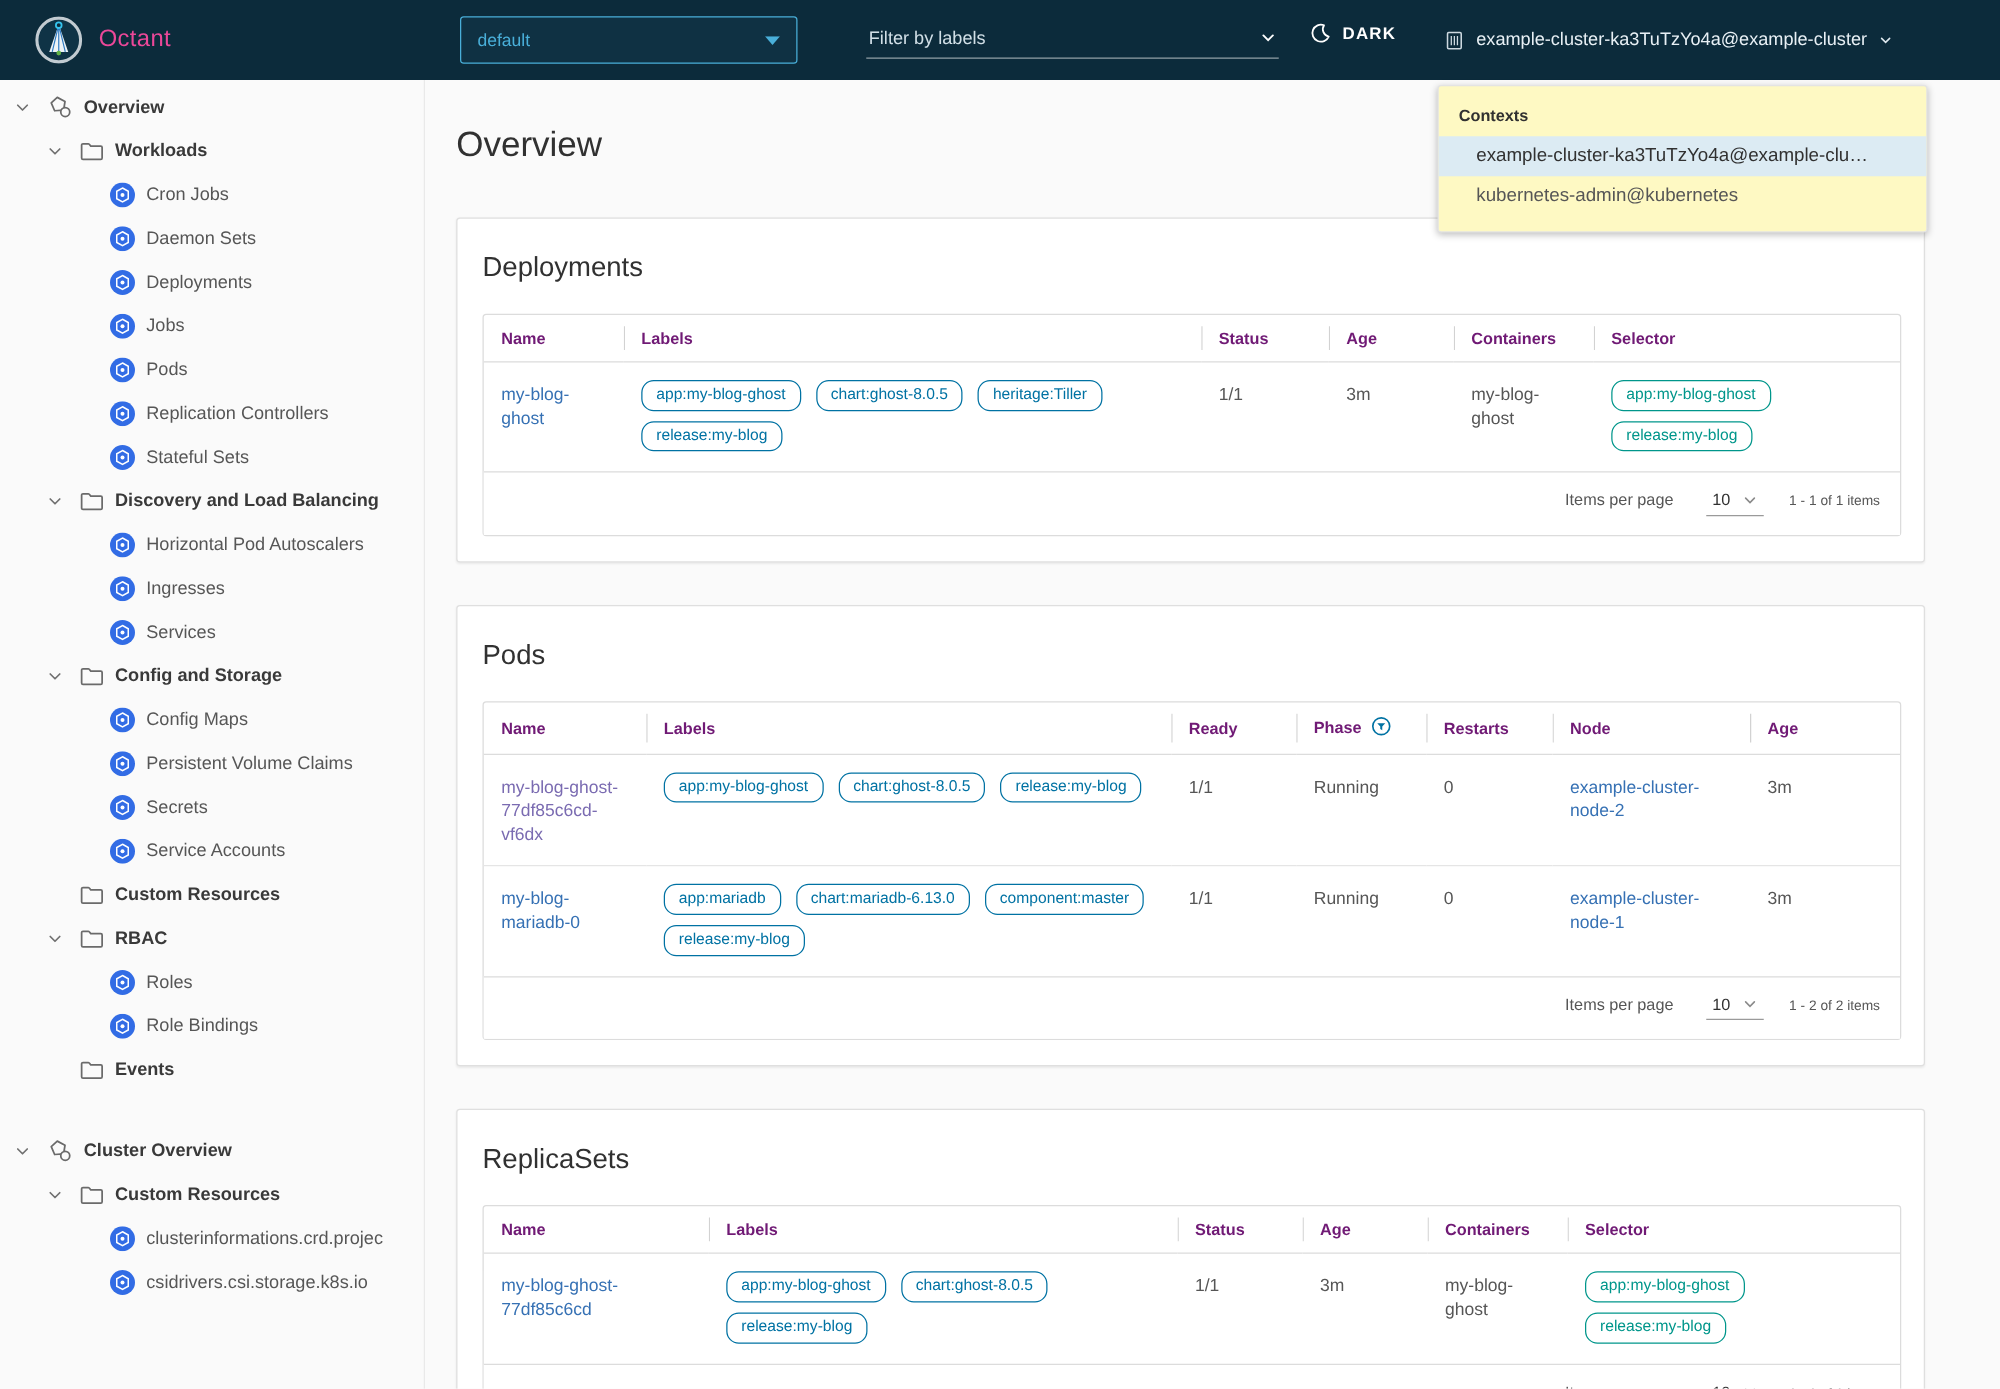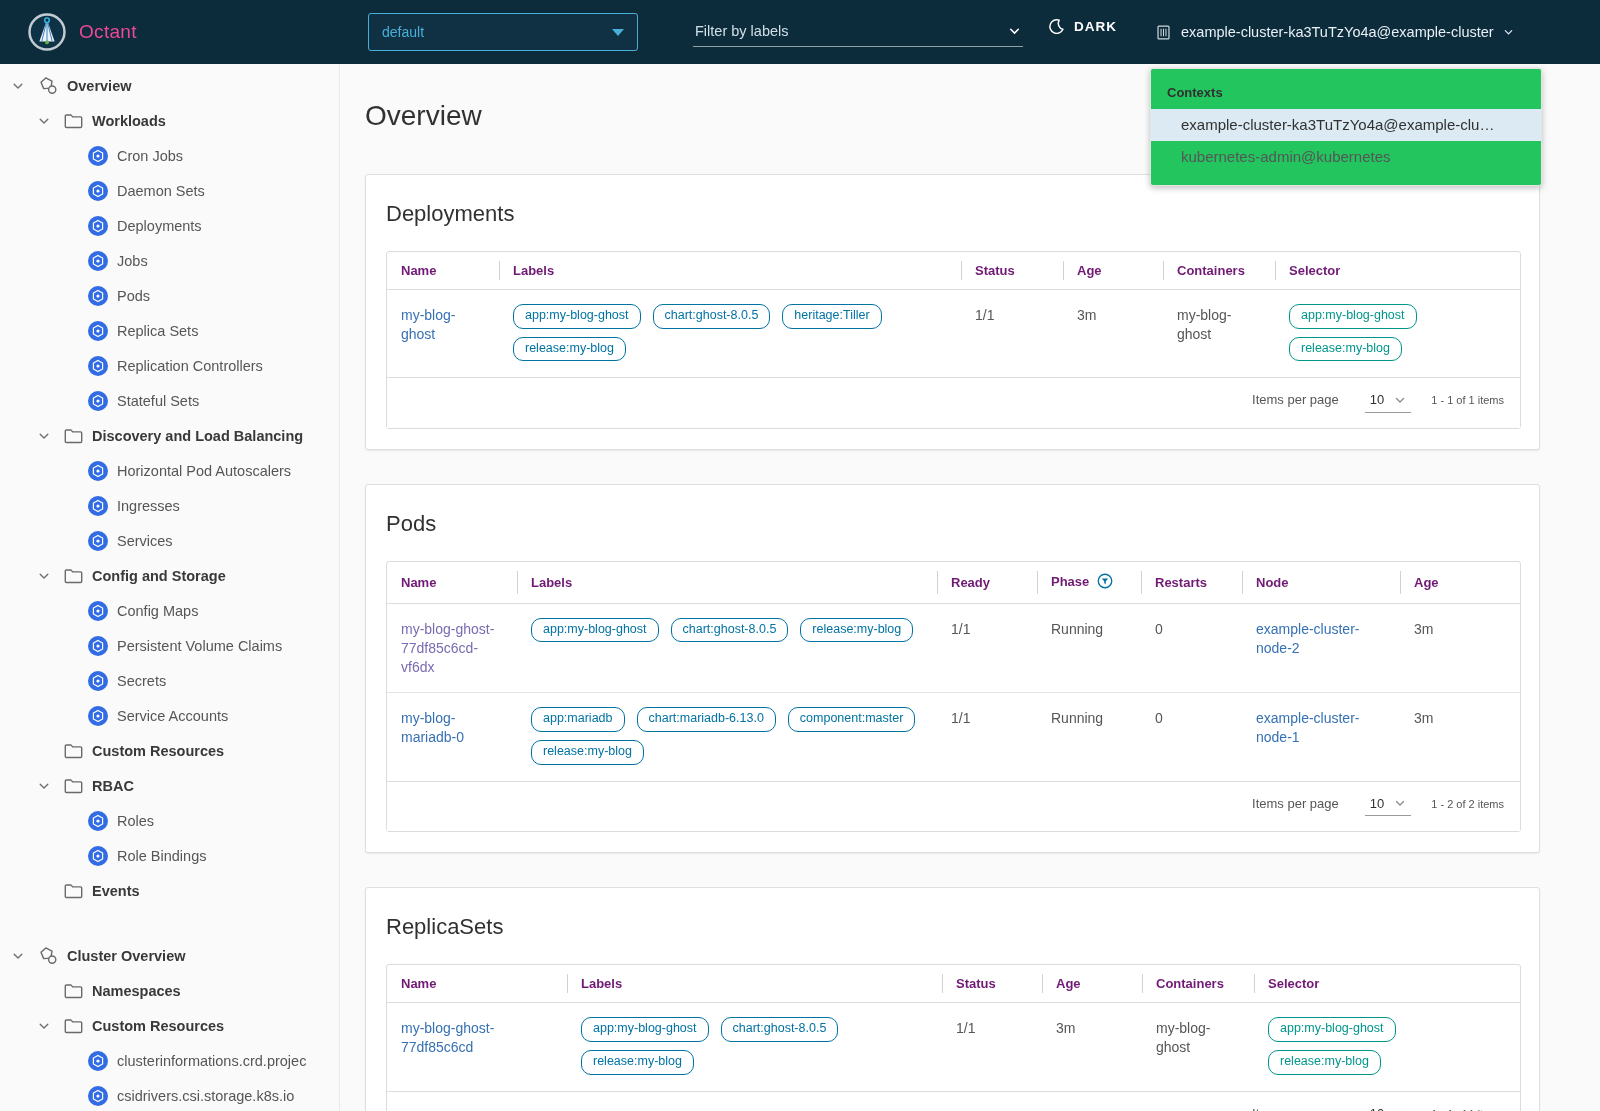--- a/index.html
+++ b/index.html
@@ -35,21 +35,21 @@
     position:absolute; left:1048px; top:0; height:52px; display:flex; align-items:center;
     gap:9px; color:#ffffff; font-size:13.5px; font-weight:700; letter-spacing:1px; cursor:pointer;
   }
   .context-switcher {
     position:absolute; left:1155px; top:0; height:64px; display:flex; align-items:center;
     gap:9px; color:#e8f0f5; font-size:14.5px; cursor:pointer; max-width:400px;
   }
   .context-switcher .ctx-label { white-space:nowrap; }
   
   .context-menu {
-    position:absolute; top:68px; left:1150px; width:392px; background:#22c55e;
+    position:absolute; top:68px; left:1150px; width:392px; background:#fef9c3;
     border:1px solid #e4e4e4; border-radius:3px; box-shadow:0 2px 6px rgba(0,0,0,.25);
     padding:8px 0 12px; z-index:60;
   }
   .ctx-title { font-size:13px; font-weight:700; color:#313131; padding:8px 16px 9px; }
   .ctx-item {
     font-size:15px; color:#565656; padding:7px 14px 8px 30px; cursor:pointer;
     white-space:nowrap; overflow:hidden;
   }
   .ctx-item.selected { background:#dcebf3; color:#313131; }
   
@@ -253,30 +253,20 @@
         <span class="nav-label">Pods</span>
       </div>
       <div class="nav-row depth2">
         <span class="nav-icon">
           <svg width="20" height="20" viewBox="0 0 20 20">
             <circle cx="10" cy="10" r="10" fill="#326ce5"></circle>
             <path d="M10 4.4 14.6 7v6L10 15.6 5.4 13V7z" fill="none" stroke="#fff" stroke-width="1.2"></path>
             <circle cx="10" cy="10" r="1.6" fill="#fff"></circle>
           </svg>
         </span>
-        <span class="nav-label">Replica Sets</span>
-      </div>
-      <div class="nav-row depth2">
-        <span class="nav-icon">
-          <svg width="20" height="20" viewBox="0 0 20 20">
-            <circle cx="10" cy="10" r="10" fill="#326ce5"></circle>
-            <path d="M10 4.4 14.6 7v6L10 15.6 5.4 13V7z" fill="none" stroke="#fff" stroke-width="1.2"></path>
-            <circle cx="10" cy="10" r="1.6" fill="#fff"></circle>
-          </svg>
-        </span>
         <span class="nav-label">Replication Controllers</span>
       </div>
       <div class="nav-row depth2">
         <span class="nav-icon">
           <svg width="20" height="20" viewBox="0 0 20 20">
             <circle cx="10" cy="10" r="10" fill="#326ce5"></circle>
             <path d="M10 4.4 14.6 7v6L10 15.6 5.4 13V7z" fill="none" stroke="#fff" stroke-width="1.2"></path>
             <circle cx="10" cy="10" r="1.6" fill="#fff"></circle>
           </svg>
         </span>
@@ -436,29 +426,20 @@
             <path d="M2.2 4.2 6 8l3.8-3.8" fill="none" stroke="#707070" stroke-width="1.4" stroke-linecap="round" stroke-linejoin="round"></path>
           </svg>
         </span>
         <span class="nav-icon">
           <svg width="20" height="19" viewBox="0 0 20 19">
             <path d="M7.8 1.9 14 5.2l-1.1 6.9-7.2.5L3 6.3z" fill="none" stroke="#6a6a6a" stroke-width="1.4" stroke-linejoin="round"></path>
             <circle cx="14.2" cy="13.6" r="3.6" fill="#fafafa" stroke="#6a6a6a" stroke-width="1.4"></circle>
           </svg>
         </span>
         <span class="nav-label bold">Cluster Overview</span>
-      </div>
-      <div class="nav-row depth1">
-        <span class="chev-ph"></span>
-        <span class="nav-icon">
-          <svg width="19" height="16" viewBox="0 0 19 16">
-            <path d="M1.3 3.1c0-.6.5-1.1 1.1-1.1h4.2c.3 0 .6.1.8.4l1.2 1.5h8c.6 0 1.1.5 1.1 1.1v8.4c0 .6-.5 1.1-1.1 1.1H2.4c-.6 0-1.1-.5-1.1-1.1V3.1z" fill="none" stroke="#6a6a6a" stroke-width="1.4"></path>
-          </svg>
-        </span>
-        <span class="nav-label bold">Namespaces</span>
       </div>
       <div class="nav-row depth1">
         <span class="chev-box">
           <svg width="12" height="12" viewBox="0 0 12 12">
             <path d="M2.2 4.2 6 8l3.8-3.8" fill="none" stroke="#707070" stroke-width="1.4" stroke-linecap="round" stroke-linejoin="round"></path>
           </svg>
         </span>
         <span class="nav-icon">
           <svg width="19" height="16" viewBox="0 0 19 16">
             <path d="M1.3 3.1c0-.6.5-1.1 1.1-1.1h4.2c.3 0 .6.1.8.4l1.2 1.5h8c.6 0 1.1.5 1.1 1.1v8.4c0 .6-.5 1.1-1.1 1.1H2.4c-.6 0-1.1-.5-1.1-1.1V3.1z" fill="none" stroke="#6a6a6a" stroke-width="1.4"></path>

